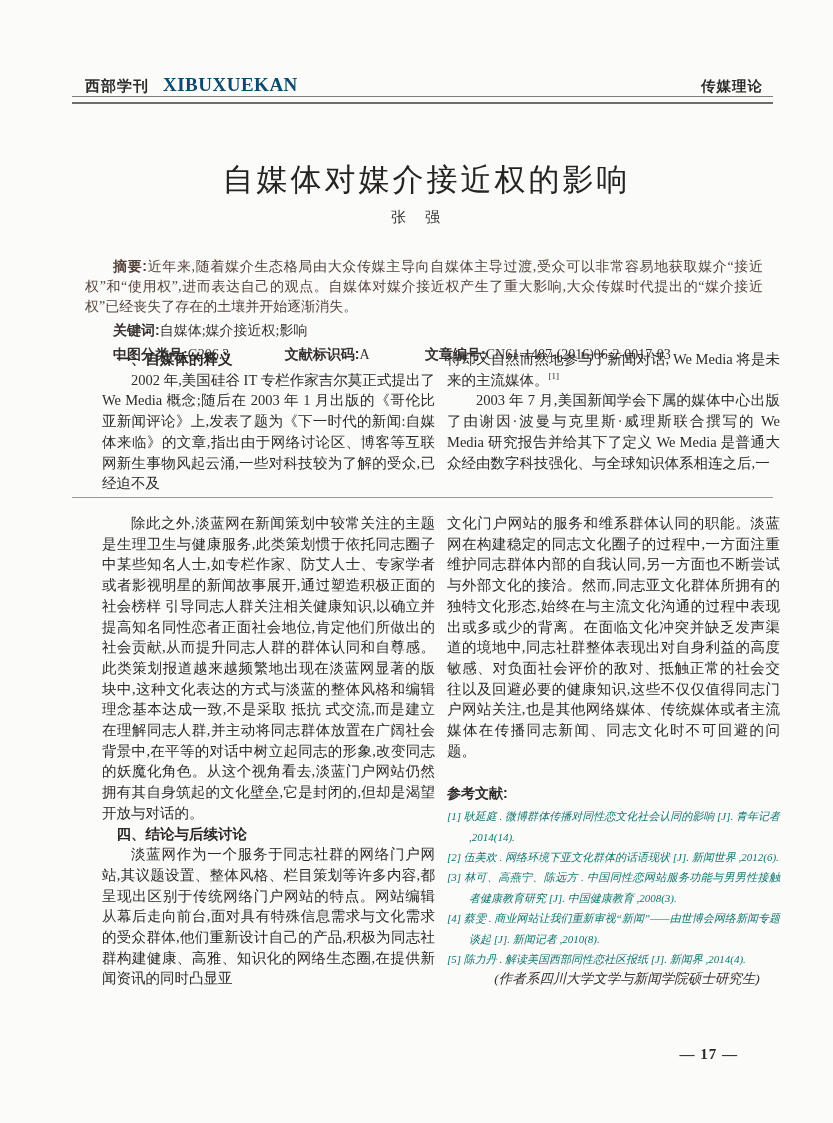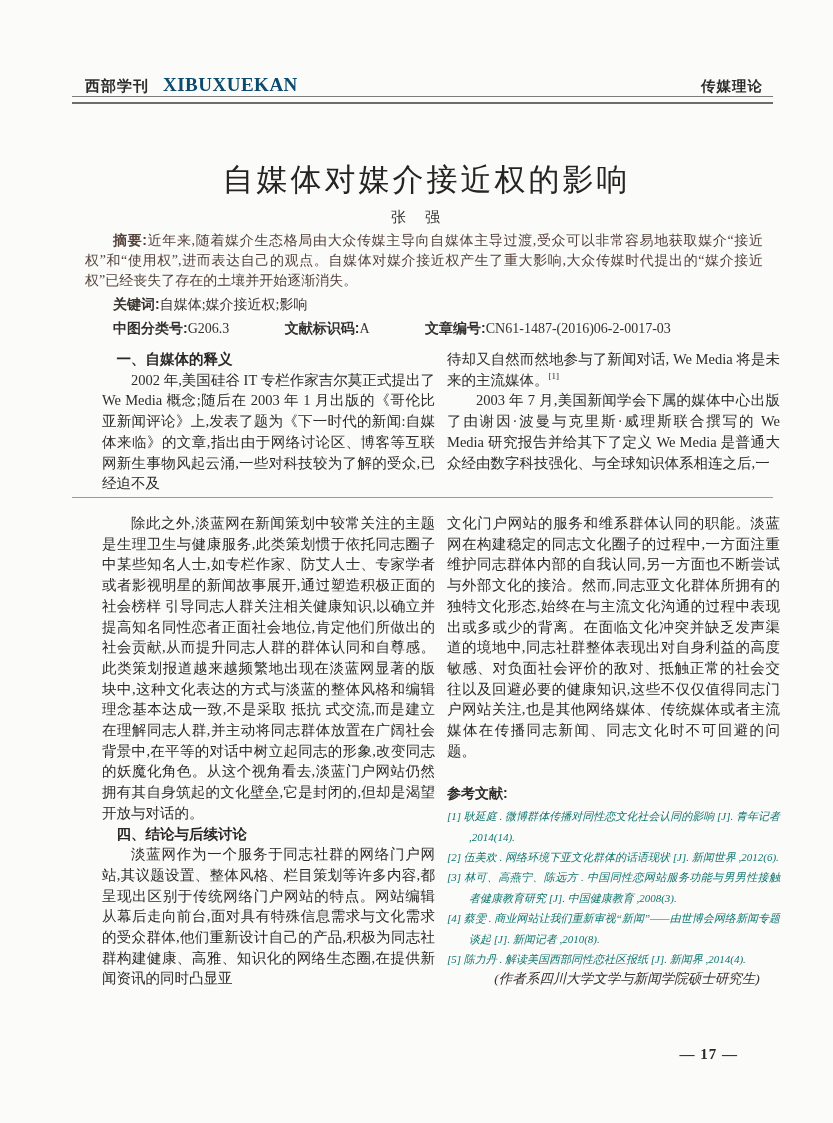--- a/index.html
+++ b/index.html
@@ -49,21 +49,21 @@
   .author{
     position:absolute;top:208px;left:0;width:100%;
     text-align:center;font-size:15px;letter-spacing:2px;color:#333;
   }
   
   .front{
     position:absolute;top:230px;left:85px;width:678px;
     font-size:14px;line-height:20px;color:var(--front);
   }
   .front p{margin:0;text-align:justify;}
-  .front .abstract{text-indent:2em;}
+  .front .abstract{text-indent:2em;margin-top:26px;}
   .fm-label{
     font-family:"Liberation Sans","DejaVu Sans",sans-serif;
     font-weight:bold;
   }
   .front .kw{margin-top:3px;text-indent:2em;color:#3a332f;}
   .front .cls{margin-top:3px;text-indent:2em;color:#34302d;}
   .cls .grp{margin-right:52px;}
   
   .cols{
     position:absolute;left:102px;width:678px;

